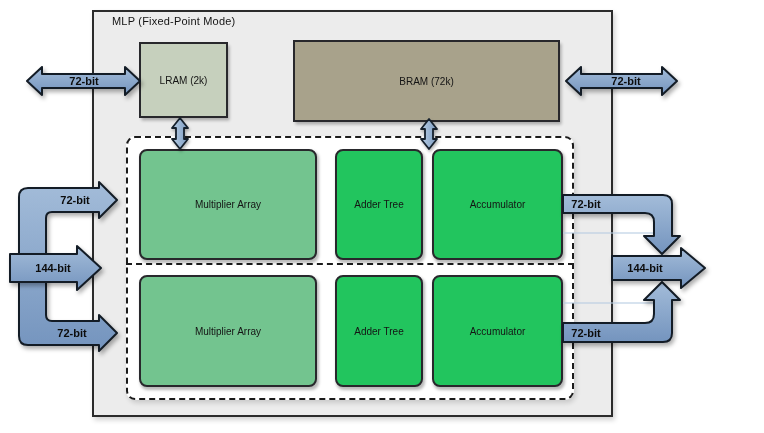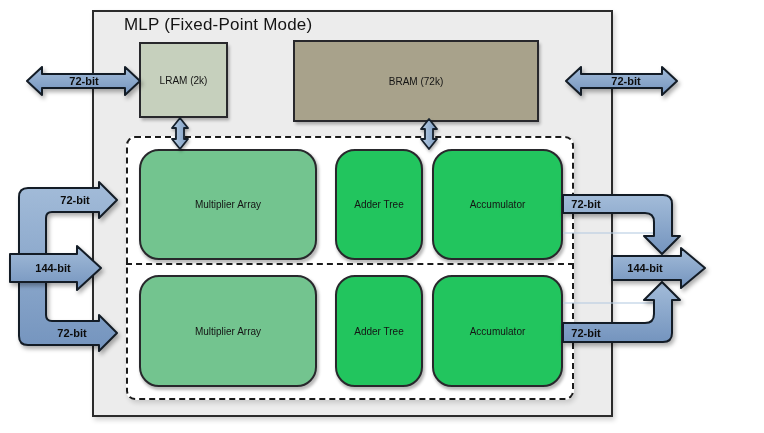--- a/index.html
+++ b/index.html
@@ -9,38 +9,38 @@
   }
   .abs{position:absolute;box-sizing:border-box;}
   
   .panel{
     left:92px;top:10px;width:521px;height:407px;
     background:#ececec;border:2px solid #2b2b2b;
     box-shadow:2px 3px 5px rgba(0,0,0,0.18);
     z-index:1;
   }
   .panel-title{
-    left:124px;top:15px;font-size:17px;letter-spacing:.2px;color:#141414;z-index:2;
+    left:112px;top:15px;font-size:11px;letter-spacing:.2px;color:#141414;z-index:2;
   }
   .block{
     display:flex;align-items:center;justify-content:center;text-align:center;
     border:2px solid #28282c;font-size:10px;color:#141414;
     box-shadow:1.5px 2.5px 3px rgba(0,0,0,0.28);z-index:3;
   }
   .lram{left:139px;top:42px;width:89px;height:76px;background:#c6d0bd;}
-  .bram{left:293px;top:40px;width:246px;height:82px;background:#a8a28b;text-align:right;}
+  .bram{left:293px;top:40px;width:267px;height:82px;background:#a8a28b;text-align:right;}
   .mac-region{
     left:126px;top:136px;width:448px;height:264px;background:#ffffff;
     border:2px dashed #1b1b1b;border-radius:9px;
     box-shadow:2px 3px 5px rgba(0,0,0,0.15);z-index:2;
   }
   .row-divider{
     left:126px;top:263px;width:448px;height:0;border-top:2px dashed #1b1b1b;z-index:2;
   }
-  .rounded{border-radius:20px;}
+  .rounded{border-radius:8px;}
   .green{background:#73c48f;}
   .lav{background:#22c55e;}
   .m1{left:139px;top:149px;width:178px;height:111px;}
   .a1{left:335px;top:149px;width:88px;height:111px;}
   .c1{left:432px;top:149px;width:131px;height:111px;}
   .m2{left:139px;top:275px;width:178px;height:112px;}
   .a2{left:335px;top:275px;width:88px;height:112px;}
   .c2{left:432px;top:275px;width:131px;height:112px;}
   
   svg.overlay{position:absolute;left:0;top:0;z-index:5;pointer-events:none;}

